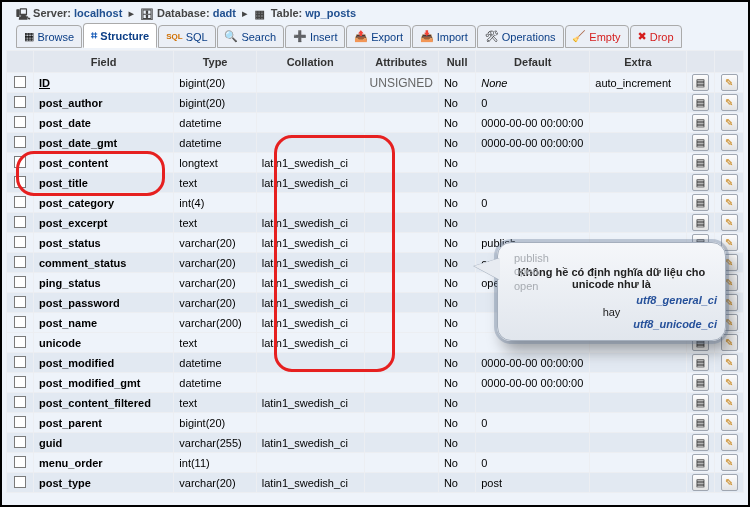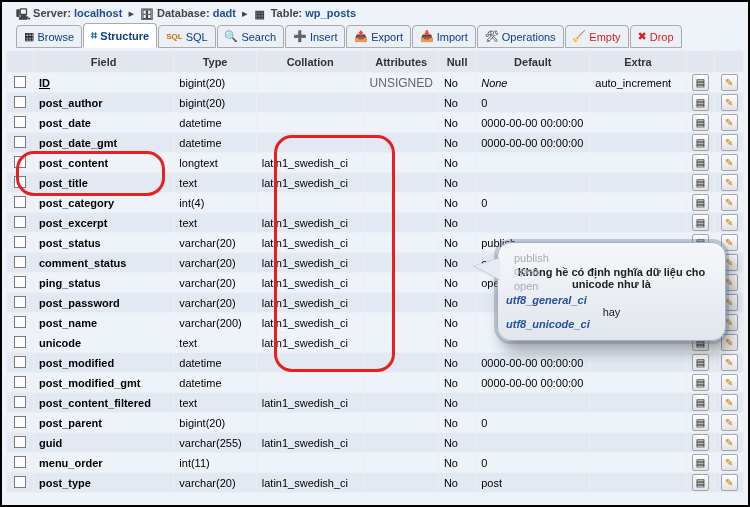--- a/index.html
+++ b/index.html
@@ -29,21 +29,21 @@
 td.btncell{text-align:center;width:18px}
 .mini{width:15px;height:15px;border:1px solid #9fa6b1;background:linear-gradient(#fdfdfd,#e3e3e3);border-radius:2px;display:inline-flex;align-items:center;justify-content:center;font-size:10px;cursor:pointer}
 
 .hl{position:absolute;border:3px solid #e62020;border-radius:18px;background:transparent;pointer-events:none}
 
 .bubble{position:absolute;left:495px;top:240px;width:211px;border-radius:14px;
  background:linear-gradient(#f5f7fa,#e1e6ed);
  box-shadow:0 0 0 3px rgba(100,120,150,.35), 5px 10px 15px rgba(0,0,0,.35);
  border:1px solid #a5afbd;padding:8px 8px 10px 8px;color:#222;z-index:5}
 .bubble .t{font-size:11px;text-align:center;font-weight:bold;color:#222}
-.bubble .i{text-align:left;color:#25509a;font-style:italic;font-size:11px;font-weight:bold}
+.bubble .i{text-align:right;color:#25509a;font-style:italic;font-size:11px;font-weight:bold}
 .bubble .n{text-align:center;font-size:11px}
 .bubble .faded{color:#a8acb2;text-align:left;padding-left:8px;font-size:11px;line-height:15px}
 .bubble::before{content:"";position:absolute;left:-24px;top:15px;width:0;height:0;
  border-top:8px solid transparent;border-bottom:14px solid transparent;border-right:26px solid #e7ebf1;filter:drop-shadow(-1px 0 0 #a5afbd)}
 </style>
 </head>
 <body>
 
 <div class="frame">
 

